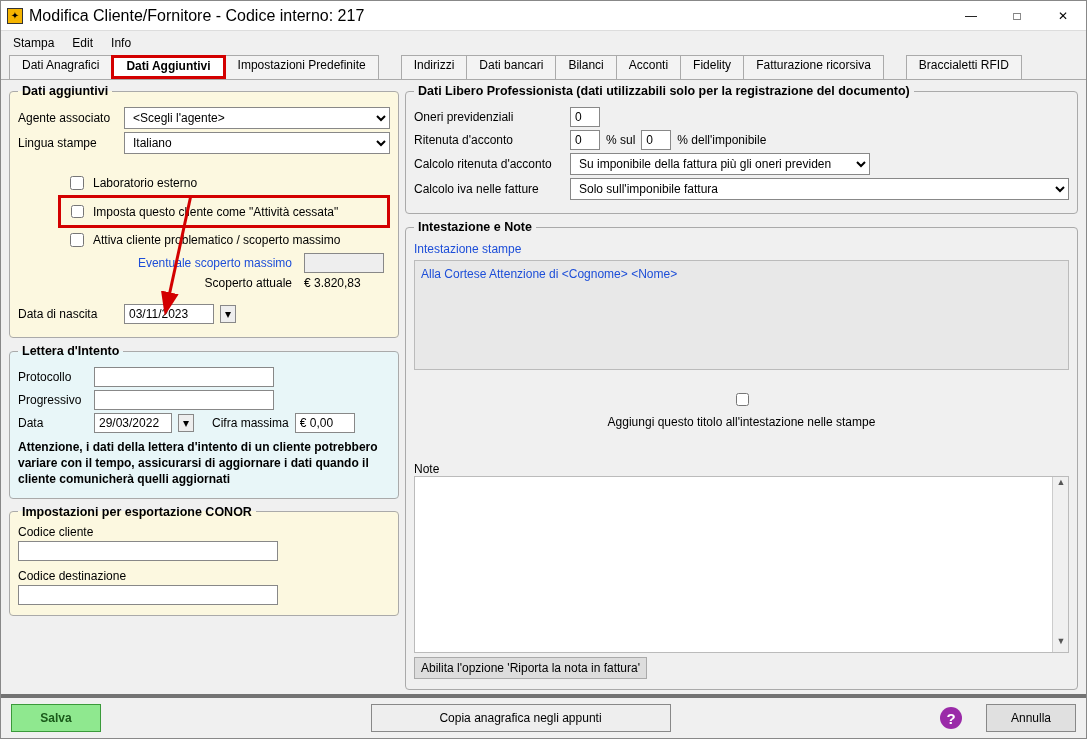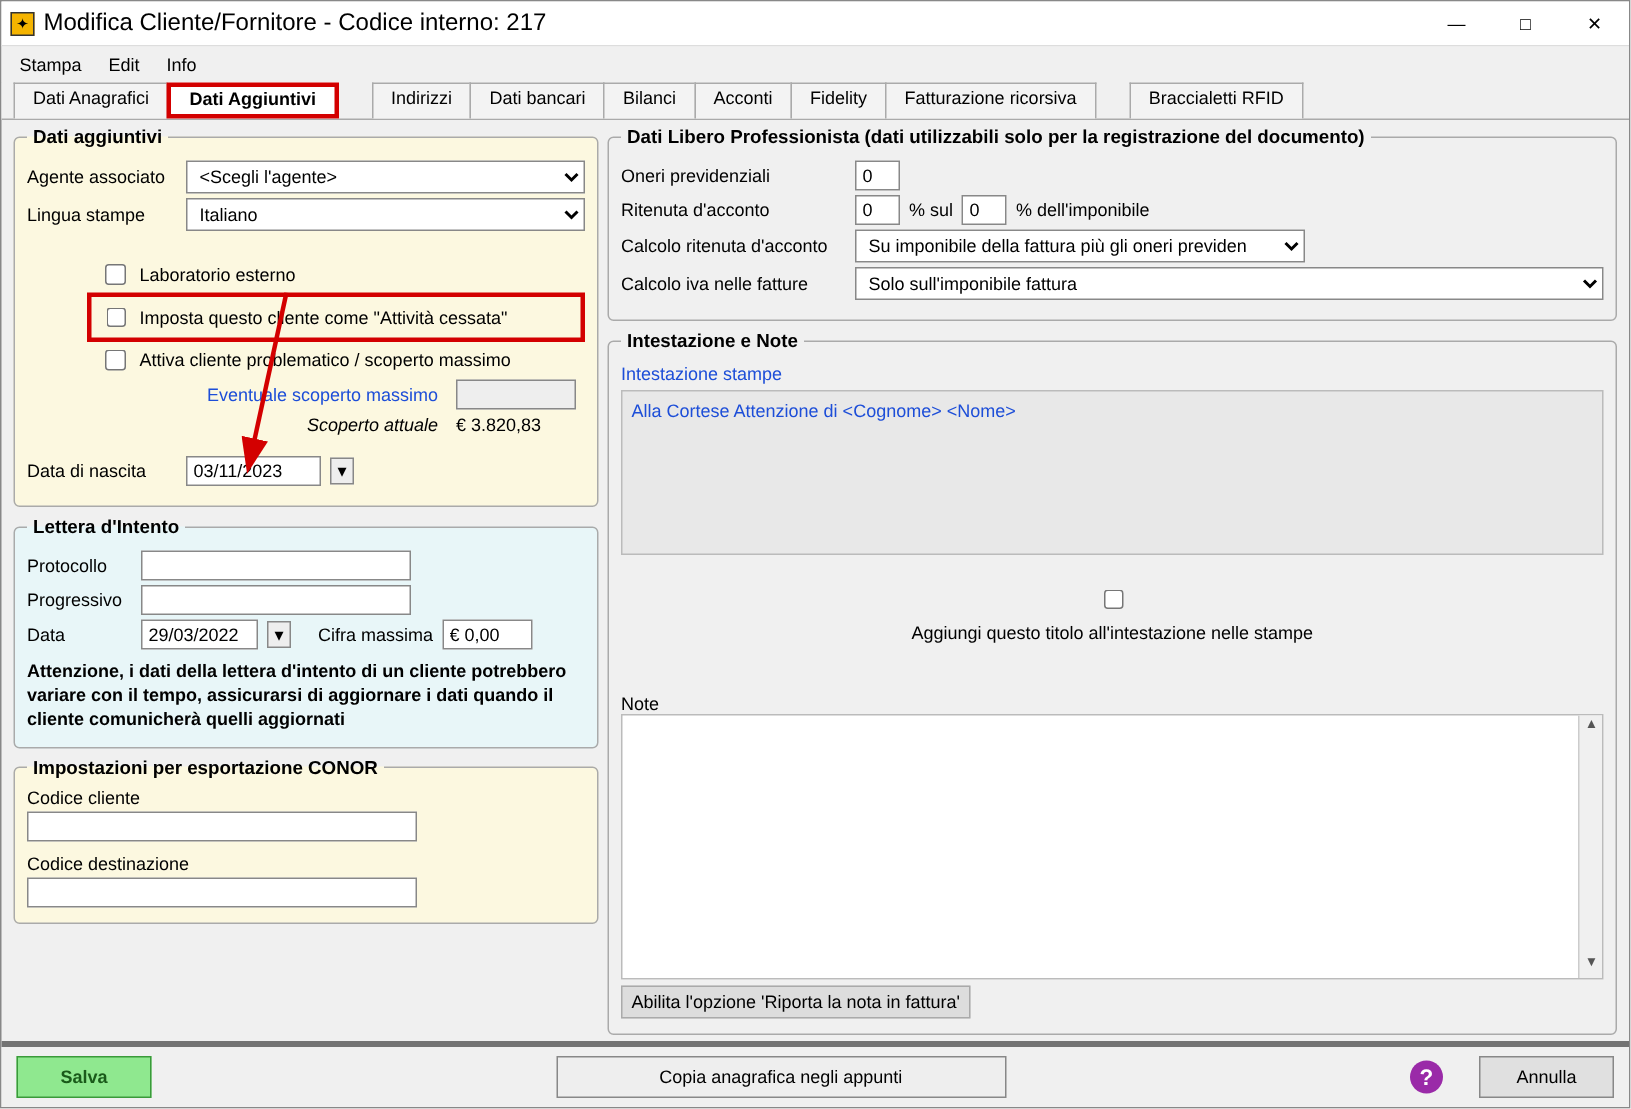--- a/index.html
+++ b/index.html
@@ -61,20 +61,21 @@
 
   <div class="menubar">
     <span>Stampa</span>
     <span>Edit</span>
     <span>Info</span>
   </div>
 
   <div class="tabs">
     <div class="tab">Dati Anagrafici</div>
     <div class="tab active">Dati Aggiuntivi</div>
+    <div class="tab">Impostazioni Predefinite</div>
     <div class="tab sep"></div>
     <div class="tab">Indirizzi</div>
     <div class="tab">Dati bancari</div>
     <div class="tab">Bilanci</div>
     <div class="tab">Acconti</div>
     <div class="tab">Fidelity</div>
     <div class="tab">Fatturazione ricorsiva</div>
     <div class="tab sep"></div>
     <div class="tab">Braccialetti RFID</div>
   </div>
@@ -113,21 +114,21 @@
         </div>
         <div class="chk">
           <input type="checkbox" style="">
           <span>Attiva cliente problematico / scoperto massimo</span>
         </div>
         <div class="row" style="justify-content:flex-end; margin-right:6px;">
           <span class="dim" style="margin-right:6px;">Eventuale scoperto massimo</span>
           <input type="text" style="width: 80px; background: rgb(238, 238, 238);" disabled="">
         </div>
         <div class="row" style="justify-content:flex-end; margin-right:6px;">
-          <span style="margin-right:6px;font-style:italic;">Scoperto attuale</span>
+          <span style="margin-right:6px;">Scoperto attuale</span>
           <span style="width:80px;">€ 3.820,83</span>
         </div>
         <div style="height:8px"></div>
         <div class="row">
           <label style="width:100px">Data di nascita</label>
           <input class="datebox" style="width: 90px;" value="03/11/2023">
           <span style="border:1px solid #888;background:#eee;padding:1px 4px;">▾</span>
         </div>
       </fieldset>
 

